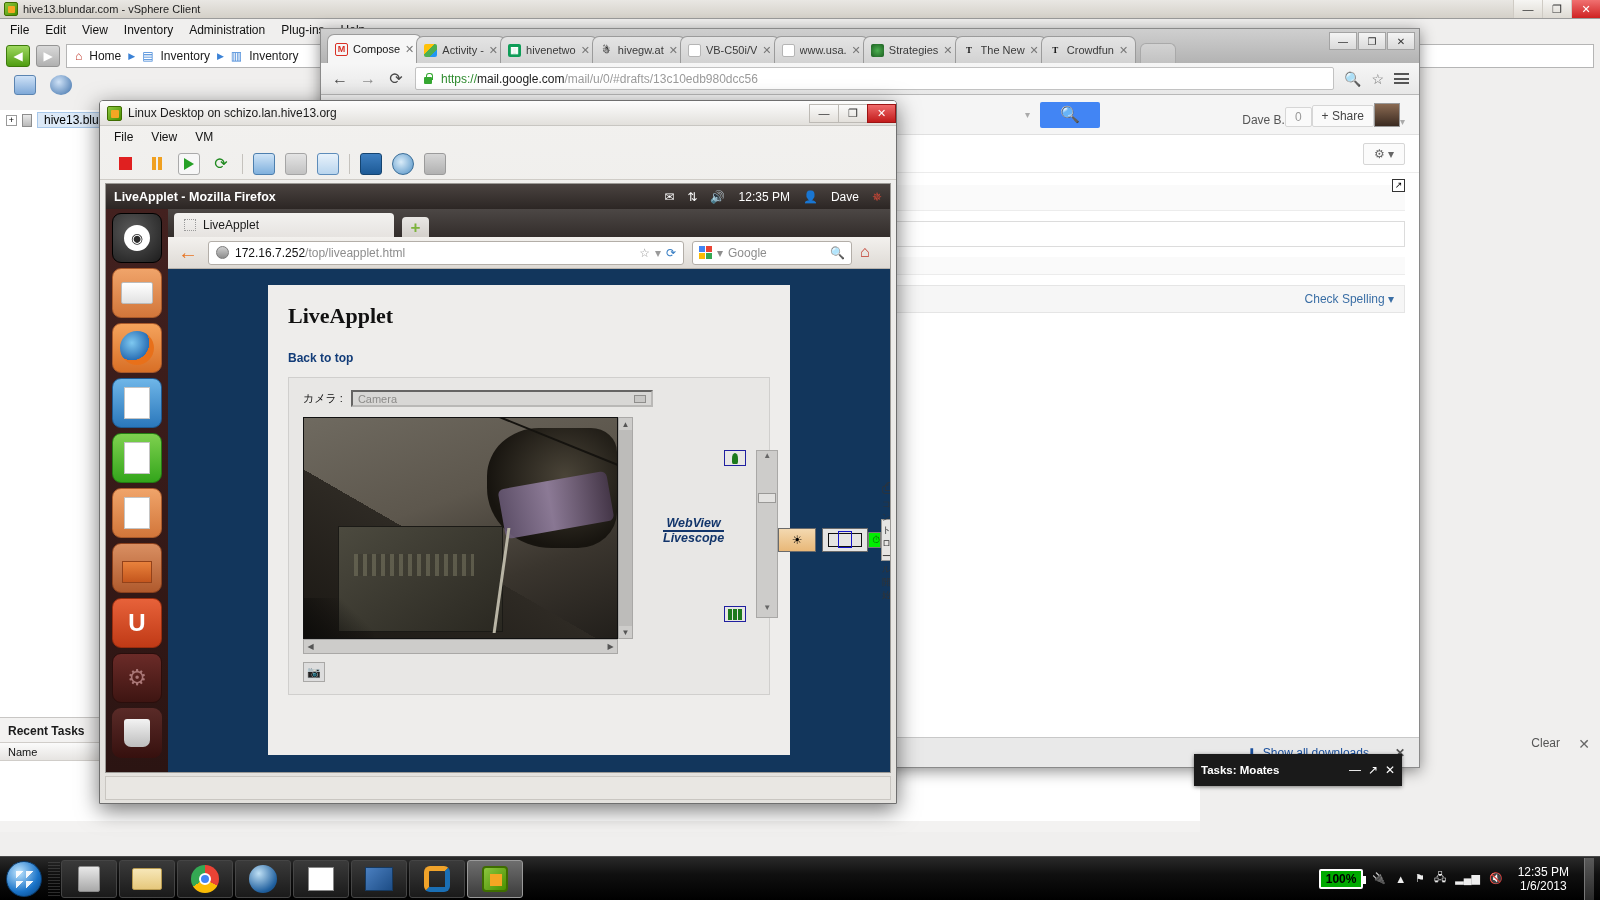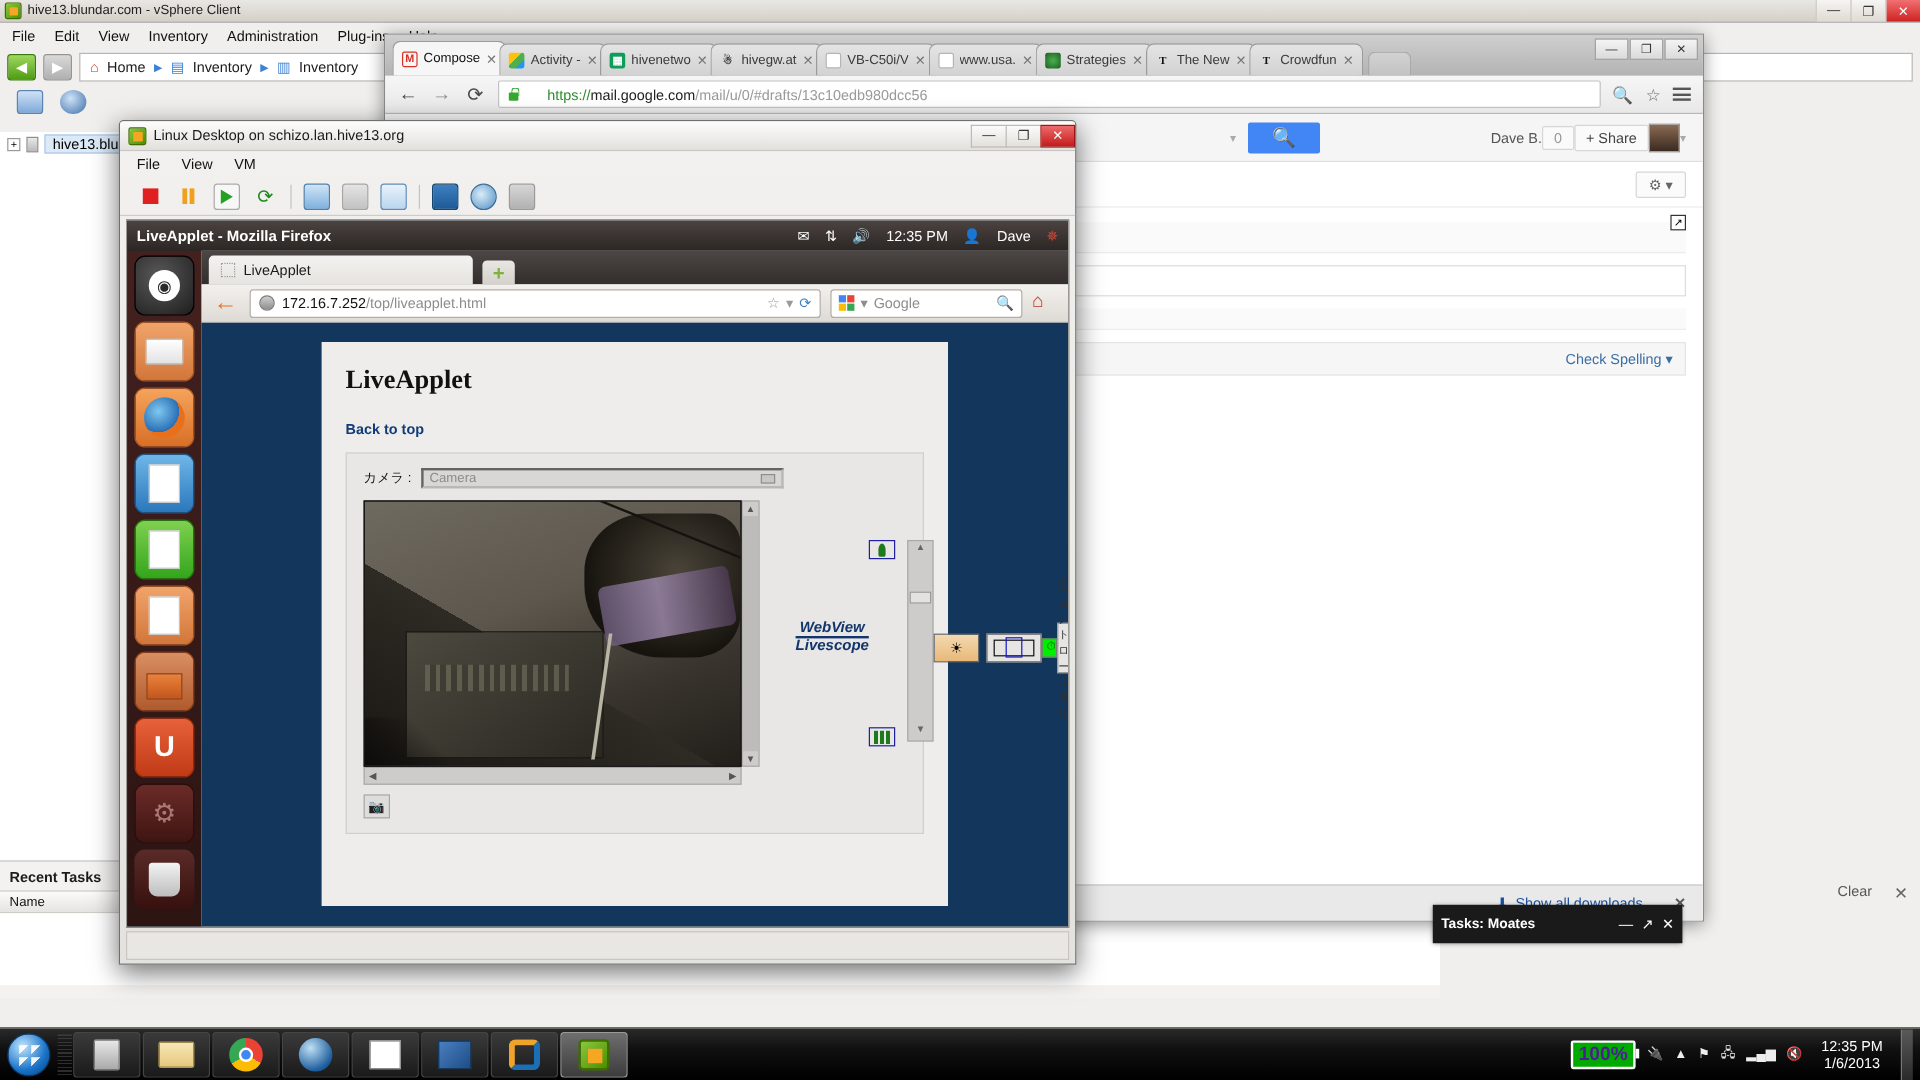--- a/index.html
+++ b/index.html
@@ -74,22 +74,22 @@
       linear-gradient(135deg,#fff 45%,transparent 45%) no-repeat 10px 10px/8px 8px;
     opacity:.92;}
   .tbdiv{width:12px;height:34px;
     background:repeating-linear-gradient(#555 0 1px,transparent 1px 3px);opacity:.5;}
   .tbitem { width:56px;height:38px;margin:0 1px;border-radius:3px;
     background:linear-gradient(#3a3a3a,#1a1a1a); border:1px solid #454545;
     display:flex;align-items:center;justify-content:center;}
   .tbitem.active{background:linear-gradient(#6e6e6e,#3c3c3c);border:1px solid #9a9a9a;}
   .tray { margin-left:auto; display:flex; align-items:center; gap:9px; padding-right:6px;
     color:#eee; font-size:11px;}
-  .batt { background:#0a0; border:2px solid #fff; border-radius:2px; color:#4c1d95;
-    font-size:16px; padding:1px 5px; font-weight:bold; position:relative;}
+  .batt { background:#0a0; border:2px solid #fff; border-radius:2px; color:#000000;
+    font-size:12px; padding:1px 5px; font-weight:bold; position:relative;}
   .batt:after{content:"";position:absolute;right:-5px;top:5px;width:3px;height:8px;background:#fff;}
   .trayclock{ text-align:center; line-height:14px; font-size:12px; color:#fff; padding:0 6px;}
   .showdesk{width:10px;height:42px;background:linear-gradient(#5a5a5a,#2a2a2a);
     border-left:1px solid #777;}
 
   
   .chrome { position:absolute; left:320px; top:28px; width:1100px; height:740px;
     background:#f1f1f1; border:1px solid #8a8a8a; box-shadow:0 3px 14px rgba(0,0,0,.45);}
   .chrome-tabstrip { height:34px; background:linear-gradient(#cfcfcf,#b3b3b3);
     display:flex; align-items:flex-end; padding-left:6px; position:relative;}
@@ -106,39 +106,39 @@
     border-radius:6px 6px 0 0; margin-left:10px; border:1px solid #a9a9a9; border-bottom:none;}
   .chrome-wbtn{ position:absolute; right:4px; top:3px; display:flex; gap:1px;}
   .chrome-wbtn div{ width:28px;height:18px;background:linear-gradient(#f4f4f4,#dadada);
     border:1px solid #a3a3a3; display:flex;align-items:center;justify-content:center;
     font-size:10px;color:#333;}
   .chrome-omni { height:32px; background:linear-gradient(#f6f6f6,#e8e8e8);
     border-bottom:1px solid #b8b8b8; display:flex; align-items:center; gap:10px; padding:0 10px;}
   .nav-ic{ font-size:16px; color:#8d8d8d; width:18px; text-align:center;}
   .nav-ic.on{color:#4a4a4a;}
   .urlbar{ flex:1; height:23px; background:#fff; border:1px solid #c2c2c2; border-radius:2px;
-    display:flex; align-items:center; gap:23px; padding:0 7px; font-size:12px;}
+    display:flex; align-items:center; gap:8px; padding:0 7px; font-size:12px;}
   .lock{ width:10px;height:12px; position:relative;}
   .lock:before{content:"";position:absolute;left:1px;top:4px;width:8px;height:7px;
     background:#36a832;border-radius:1px;}
   .lock:after{content:"";position:absolute;left:2.5px;top:0px;width:5px;height:6px;
     border:1.5px solid #36a832;border-bottom:none;border-radius:3px 3px 0 0;}
   .u-green{color:#2e8b2e;} .u-black{color:#222;} .u-grey{color:#9a9a9a;}
   .om-right{display:flex;align-items:center;gap:10px;color:#6d6d6d;font-size:14px;}
   .hamb{display:flex;flex-direction:column;gap:2.5px;}
   .hamb i{display:block;width:15px;height:2px;background:#555;}
   .chrome-content{position:absolute;left:0;right:0;top:66px;bottom:0;background:#fff;overflow:hidden;}
 
   
   .gm-top{height:40px;background:#f5f5f5;border-bottom:1px solid #e0e0e0;display:flex;align-items:center;
     gap:10px;padding:0 14px;}
   .gm-caret{color:#aaa;font-size:10px;}
   .gm-search{width:60px;height:26px;background:#4285f4;border-radius:2px;display:flex;
     align-items:center;justify-content:center;color:#fff;}
-  .gm-right{margin-left:auto;display:flex;align-items:center;font-size:12px;color:#555;}
+  .gm-right{margin-left:auto;display:flex;align-items:flex-end;font-size:12px;color:#555;}
   .gm-cnt{border:1px solid #d6d6d6;border-radius:2px;padding:2px 9px;color:#999;background:#fafafa;}
   .gm-share{border:1px solid #d6d6d6;border-radius:2px;padding:3px 9px;color:#444;background:#fafafa;}
   .gm-ava{width:26px;height:24px;background:linear-gradient(#8a6a52,#3a2a20);border:1px solid #999;}
   .gm-row2{height:38px;border-bottom:1px solid #ececec;display:flex;align-items:center;padding:0 14px;
     font-size:12px;color:#555;}
   .gm-gear{margin-left:auto;border:1px solid #d6d6d6;border-radius:2px;padding:3px 10px;color:#666;background:#fbfbfb;}
   .gm-body{padding:12px 14px 0;}
   .gm-field{height:26px;border:1px solid #dcdcdc;background:#fff;margin-bottom:10px;}
   .gm-field.plain{border:none;border-bottom:1px solid #ececec;background:#fafafa;}
   .gm-popout{position:absolute;right:14px;top:6px;width:13px;height:13px;border:1px solid #333;

